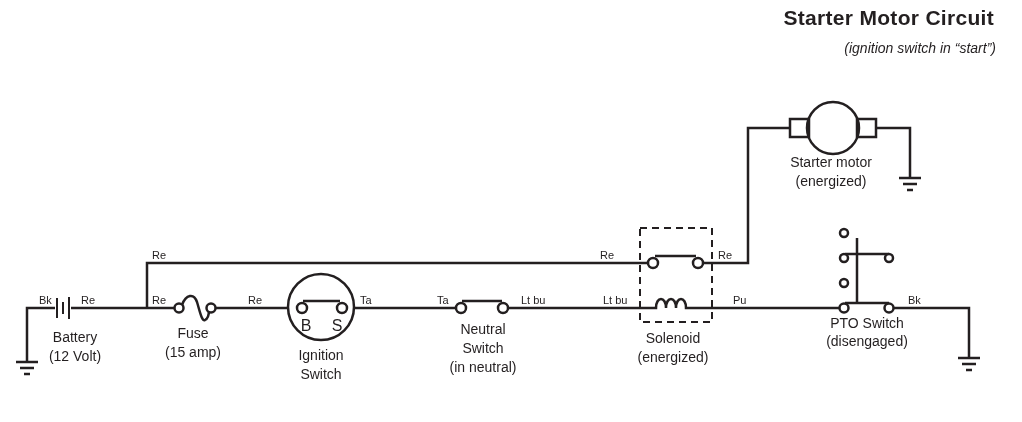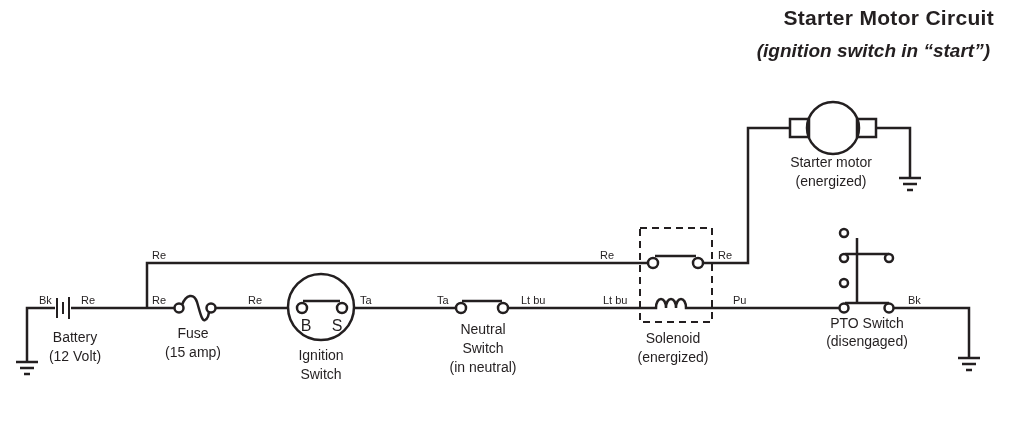--- a/index.html
+++ b/index.html
@@ -1,19 +1,19 @@
 <!DOCTYPE html>
 <html><head>
 <meta charset="utf-8">
 <style>
   html, body { margin: 0; padding: 0; background: #ffffff; }
   body { width: 1022px; height: 422px; position: relative; overflow: hidden; font-family: "Liberation Sans", sans-serif; color: #231f20; }
   #diagram { position: absolute; left: 0; top: 0; }
   .title { position: absolute; right: 28px; top: 6px; font-family: "Liberation Sans", sans-serif; font-weight: bold; font-size: 21px; letter-spacing: 0.3px; }
-  .subtitle { position: absolute; right: 32px; top: 40px; font-family: "Liberation Sans", sans-serif; font-weight: bold; font-style: italic; font-size: 19px; }
+  .subtitle { position: absolute; right: 26px; top: 40px; font-family: "Liberation Sans", sans-serif; font-weight: normal; font-style: italic; font-size: 14px; }
   .wire { stroke: #231f20; stroke-width: 2.5; fill: none; }
   .thin { stroke: #231f20; stroke-width: 2; fill: none; }
   .term { stroke: #231f20; stroke-width: 2.5; fill: #ffffff; }
   .dash { stroke: #231f20; stroke-width: 2; fill: none; stroke-dasharray: 7 5; }
   .wl { font-family: "Liberation Sans", sans-serif; font-size: 11px; fill: #231f20; }
   .cl { font-family: "Liberation Sans", sans-serif; font-size: 14px; fill: #231f20; text-anchor: middle; }
   .bs { font-family: "Liberation Sans", sans-serif; font-size: 16px; fill: #231f20; text-anchor: middle; }
 </style>
 </head>
 <body>

